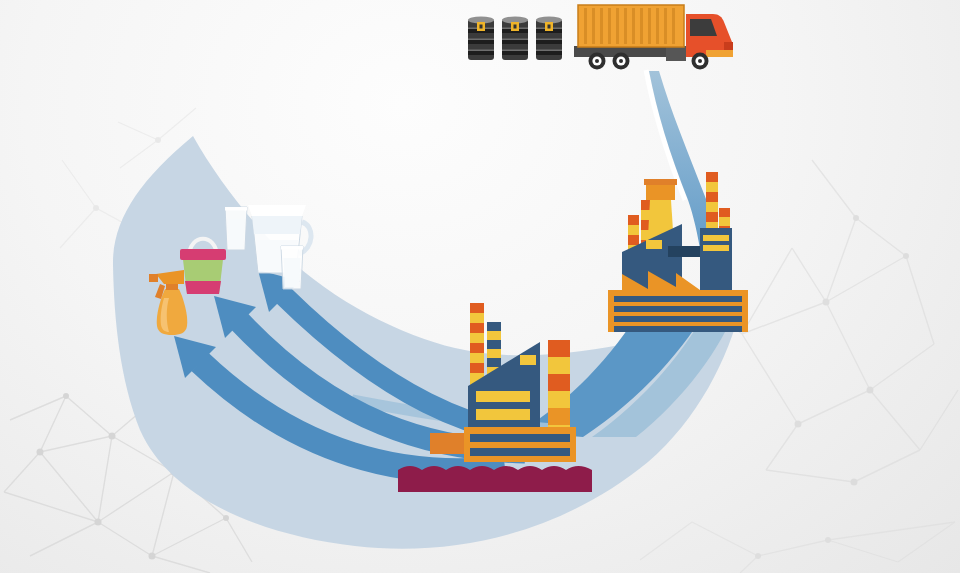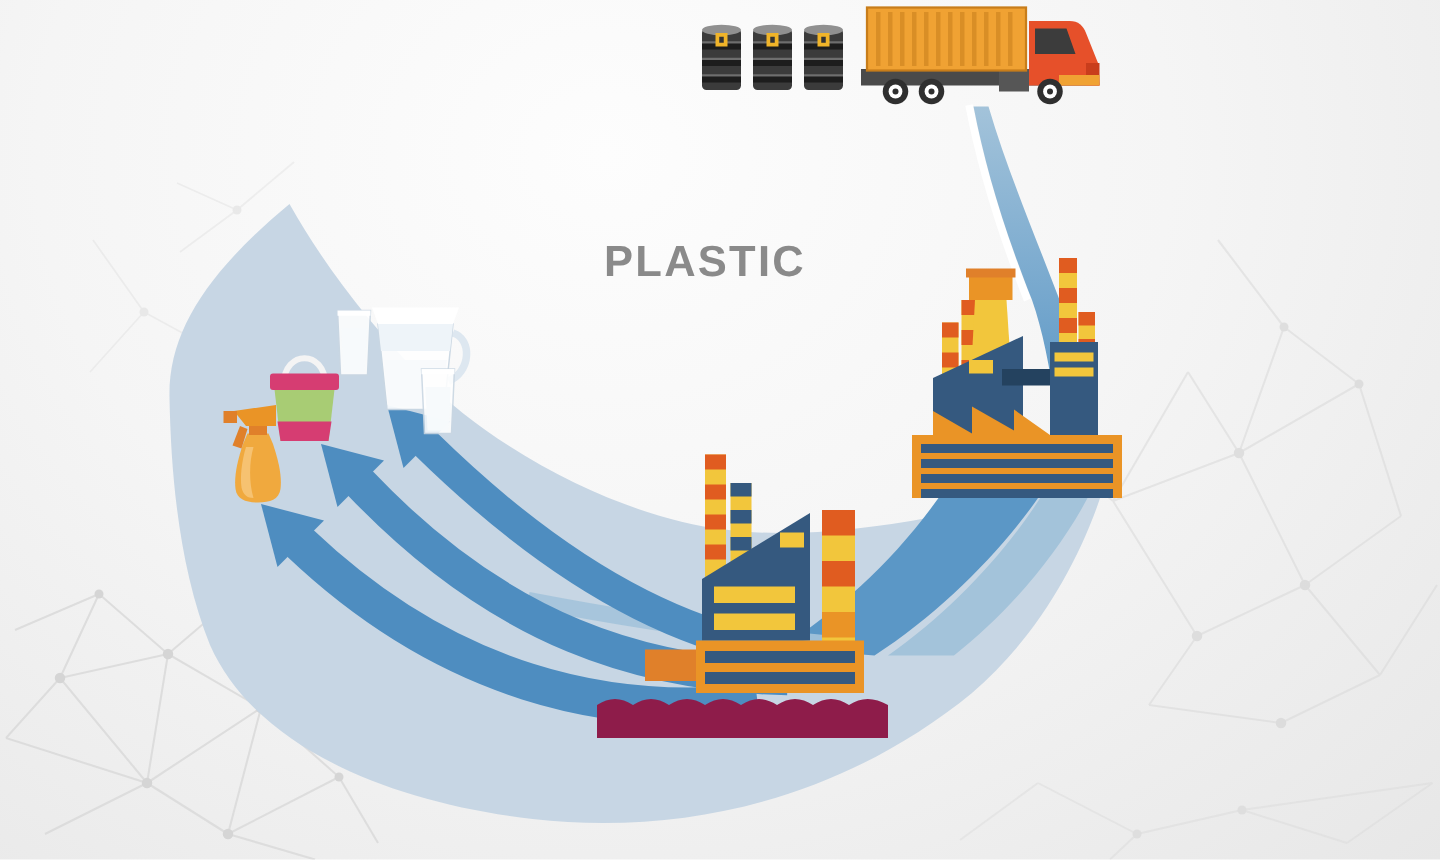--- a/index.html
+++ b/index.html
@@ -359,15 +359,14 @@
       <polygon class="f-glass s-glass" stroke-width="1" opacity="0.92" points="252,216 302,216 296,273 258,273"></polygon>
       <polygon class="f-water" opacity="0.9" points="256,240 298,240 295,271 259,271"></polygon>
       <polygon fill="#ffffff" points="248,205 306,205 302,216 252,216"></polygon>
       <polygon fill="#eef4f9" points="252,216 302,216 300,234 254,234"></polygon>
     </g>
     <use href="#glass-def" x="280" y="246"></use>
   </g>
 </svg>
 
 <div class="title-block">
-  <div>PLASTIC</div>
 </div>
 </div>
 
 </body></html>

